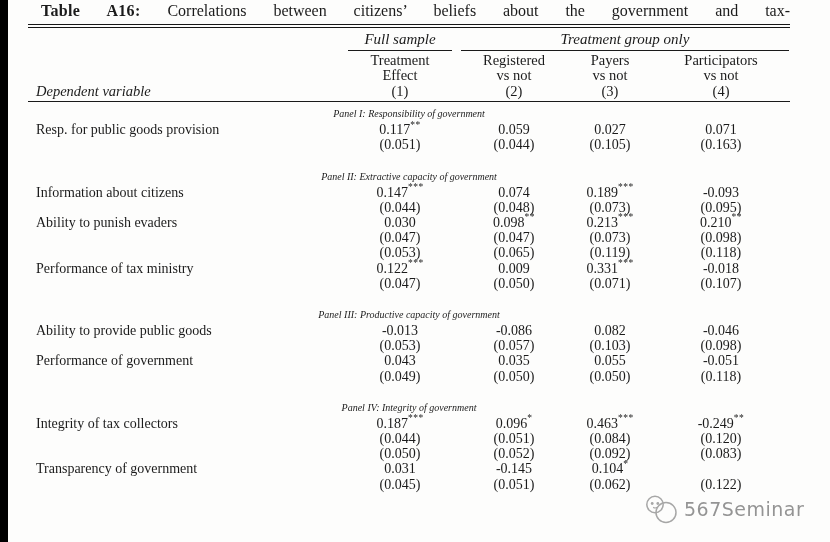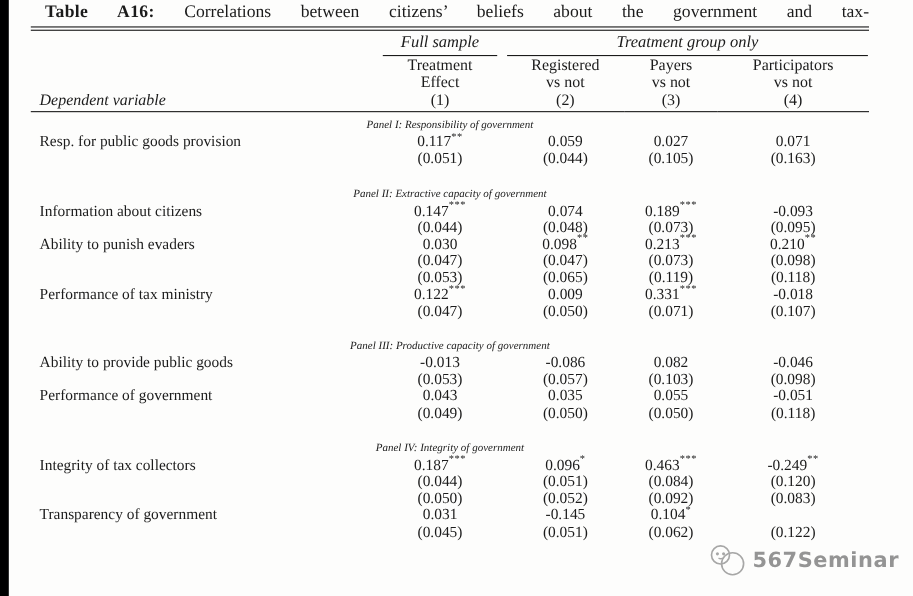--- a/index.html
+++ b/index.html
@@ -44,21 +44,21 @@
   sup{font-size:9.5px;position:relative;top:-1px;line-height:0;letter-spacing:0.5px;}
 
   
   .watermark{
     position:absolute;left:641px;top:492px;height:34px;
     display:flex;align-items:center;gap:3px;
     opacity:0.78;pointer-events:none;
     font-family:"DejaVu Sans","Liberation Sans",sans-serif;
   }
   .watermark .wm-text{
-    font-size:19px;font-weight:bold;color:#777777;letter-spacing:0.5px;
+    font-size:19px;font-weight:normal;color:#777777;letter-spacing:0.5px;
   }
 </style>
 </head>
 <body>
 
 <div class="page">
   <div class="leftbar"></div>
 
   <div class="content">
 

